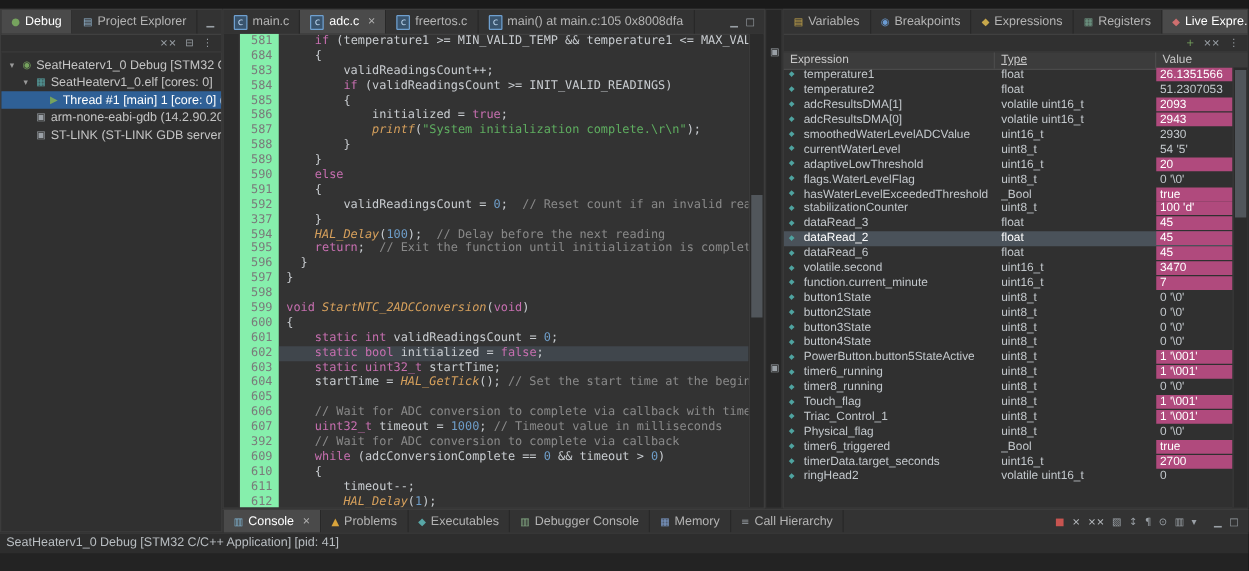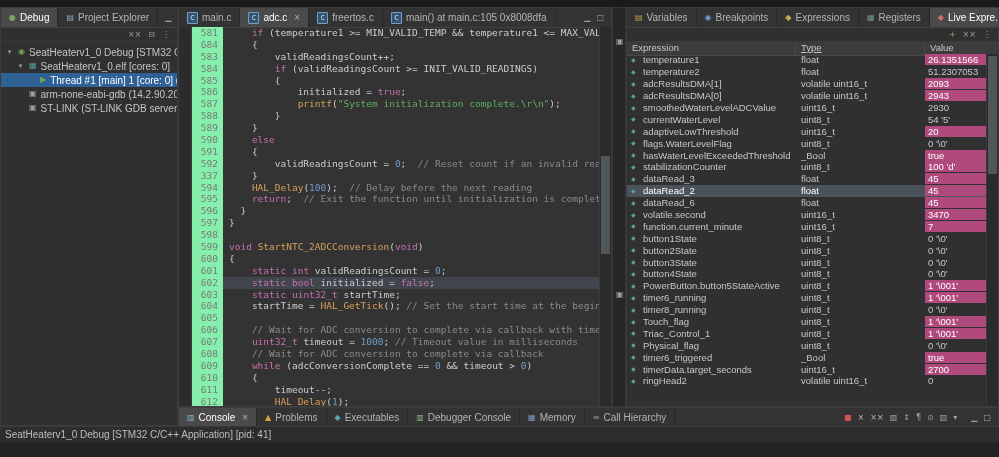--- a/index.html
+++ b/index.html
@@ -38,21 +38,21 @@
           font:9.5px/11.9px "DejaVu Sans Mono",monospace;}
   .gl{height:11.9px;}
   #code{flex:1;overflow:hidden;padding-left:6px;color:#c9cdd1;white-space:pre;
         font:9.5px/11.9px "DejaVu Sans Mono",monospace;}
   .cl{height:11.9px;}
   .cl.cur{background:#40464c;margin-left:-6px;padding-left:6px;}
   .tk-k{color:#c76fb0;}
   .tk-s{color:#5fae60;}
   .tk-c{color:#8a8a8a;}
   .tk-n{color:#6e9dc8;}
-  .tk-f{color:#d6a05c;}
+  .tk-f{color:#d6a05c;font-style:italic;}
   .vsb{width:11px;flex:none;position:relative;background:#2b2b2b;border-left:1px solid #3a3a3a;}
   .vsb .thumb{position:absolute;left:1px;right:1px;background:#51565b;}
   #editor-thumb{top:34%;height:26%;}
 
   
   #side-strip{left:612px;top:7px;width:14px;height:400px;background:#272727;border:1px solid #353535;box-sizing:border-box;}
   #side-strip .icn{position:absolute;left:3px;font-size:8px;}
   #side-strip .icn:nth-child(1){top:30px;}
   #side-strip .icn:nth-child(2){top:283px;}
 
@@ -182,21 +182,21 @@
           <div class="gl">598</div>
           <div class="gl">599</div>
           <div class="gl">600</div>
           <div class="gl">601</div>
           <div class="gl">602</div>
           <div class="gl">603</div>
           <div class="gl">604</div>
           <div class="gl">605</div>
           <div class="gl">606</div>
           <div class="gl">607</div>
-          <div class="gl">608</div>
+          <div class="gl">392</div>
           <div class="gl">609</div>
           <div class="gl">610</div>
           <div class="gl">611</div>
           <div class="gl">612</div>
         </div>
       <div id="code"><div class="cl">    <span class="tk-k">if</span> (temperature1 &gt;= MIN_VALID_TEMP &amp;&amp; temperature1 &lt;= MAX_VALID_TEMP)</div><div class="cl">    {</div><div class="cl">        validReadingsCount++;</div><div class="cl">        <span class="tk-k">if</span> (validReadingsCount &gt;= INIT_VALID_READINGS)</div><div class="cl">        {</div><div class="cl">            initialized = <span class="tk-k">true</span>;</div><div class="cl">            <span class="tk-f">printf</span>(<span class="tk-s">"System initialization complete.\r\n"</span>);</div><div class="cl">        }</div><div class="cl">    }</div><div class="cl">    <span class="tk-k">else</span></div><div class="cl">    {</div><div class="cl">        validReadingsCount = <span class="tk-n">0</span>;  <span class="tk-c">// Reset count if an invalid reading is detected</span></div><div class="cl">    }</div><div class="cl">    <span class="tk-f">HAL_Delay</span>(<span class="tk-n">100</span>);  <span class="tk-c">// Delay before the next reading</span></div><div class="cl">    <span class="tk-k">return</span>;  <span class="tk-c">// Exit the function until initialization is complete</span></div><div class="cl">  }</div><div class="cl">}</div><div class="cl"></div><div class="cl"><span class="tk-k">void</span> <span class="tk-f">StartNTC_2ADCConversion</span>(<span class="tk-k">void</span>)</div><div class="cl">{</div><div class="cl">    <span class="tk-k">static</span> <span class="tk-k">int</span> validReadingsCount = <span class="tk-n">0</span>;</div><div class="cl cur">    <span class="tk-k">static</span> <span class="tk-k">bool</span> initialized = <span class="tk-k">false</span>;</div><div class="cl">    <span class="tk-k">static</span> <span class="tk-k">uint32_t</span> startTime;</div><div class="cl">    startTime = <span class="tk-f">HAL_GetTick</span>(); <span class="tk-c">// Set the start time at the beginning</span></div><div class="cl"></div><div class="cl">    <span class="tk-c">// Wait for ADC conversion to complete via callback with timeout</span></div><div class="cl">    <span class="tk-k">uint32_t</span> timeout = <span class="tk-n">1000</span>; <span class="tk-c">// Timeout value in milliseconds</span></div><div class="cl">    <span class="tk-c">// Wait for ADC conversion to complete via callback</span></div><div class="cl">    <span class="tk-k">while</span> (adcConversionComplete == <span class="tk-n">0</span> &amp;&amp; timeout &gt; <span class="tk-n">0</span>)</div><div class="cl">    {</div><div class="cl">        timeout--;</div><div class="cl">        <span class="tk-f">HAL_Delay</span>(<span class="tk-n">1</span>);</div></div>
       <div class="vsb">
         <div class="thumb" id="editor-thumb"></div>
       </div>
     </div>

